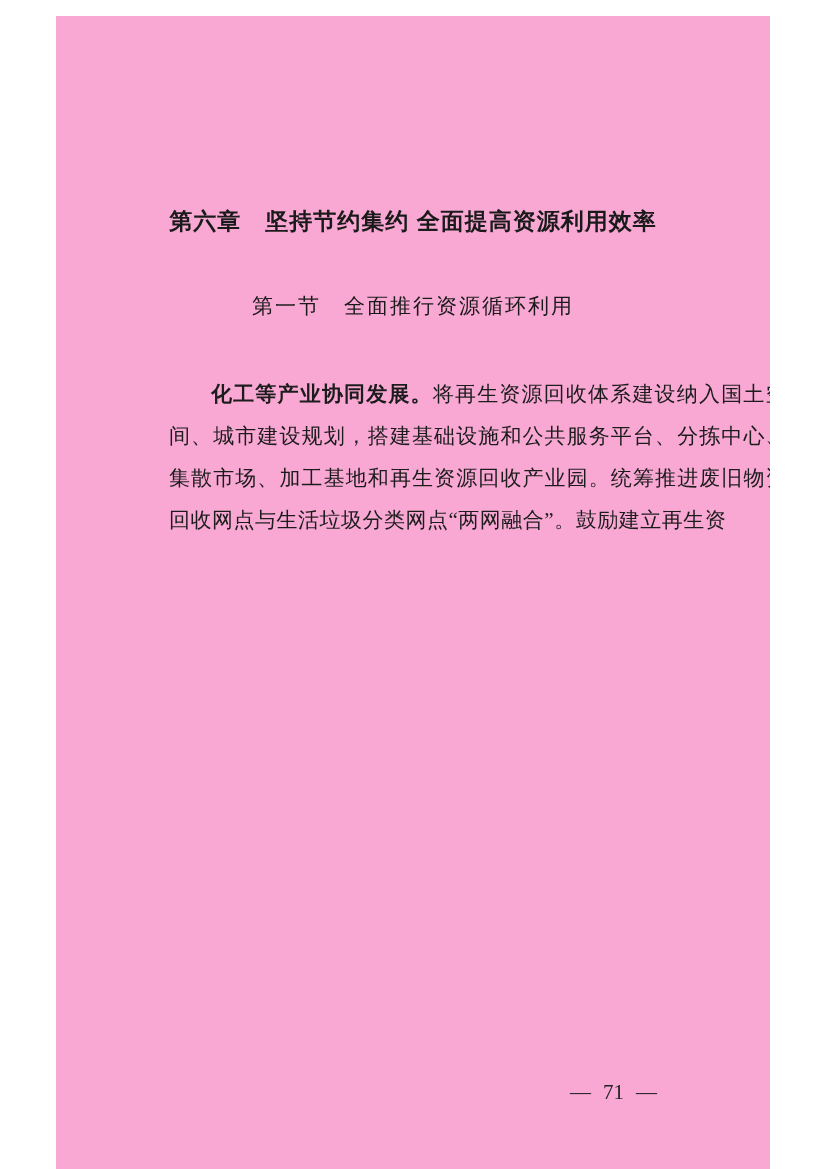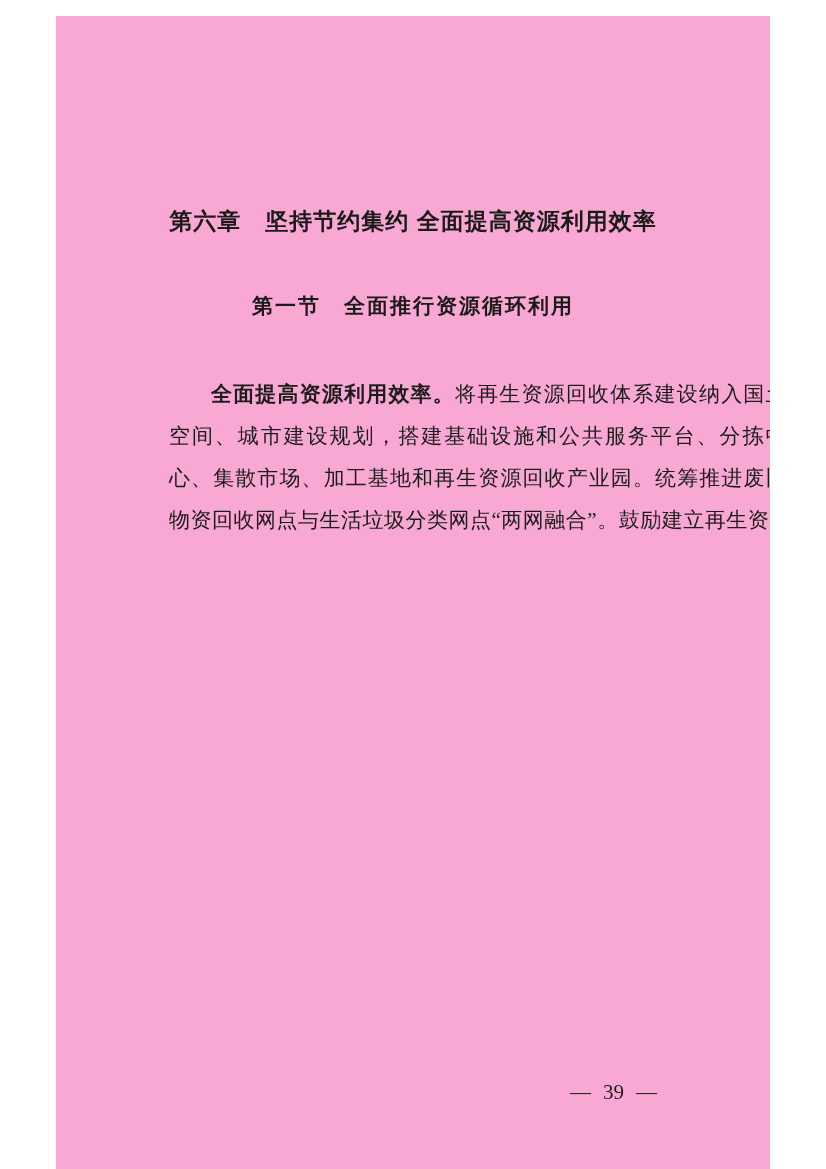--- a/index.html
+++ b/index.html
@@ -33,21 +33,21 @@
     color: #1a1a1a;
   }
   .section-title {
     position: absolute;
     top: 276px;
     left: 0;
     right: 0;
     margin: 0;
     text-align: center;
     font-family: "Liberation Serif", "DejaVu Serif", serif;
-    font-weight: 700;
+    font-weight: 400;
     font-size: 21px;
     line-height: 28px;
     letter-spacing: 2px;
     color: #1a1a1a;
   }
   .body-text {
     position: absolute;
     top: 357px;
     left: 113px;
     width: 618px;
@@ -80,21 +80,21 @@
 </style>
 </head>
 <body>
 
 <div class="page">
   <h1 class="chapter-title">第六章　坚持节约集约 全面提高资源利用效率</h1>
 
   <h2 class="section-title">第一节　全面推行资源循环利用</h2>
 
   <div class="body-text" id="paragraphs">
-      <p class="para"><span class="lead">全面提高资源利用效率。</span><span>将再生资源回收体系建设纳入国土空间、城市建设规划，搭建基础设施和公共服务平台、分拣中心、集散市场、加工基地和再生资源回收产业园。统筹推进废旧物资回收网点与生活垃圾分类网点“两网融合”。鼓励建立再生资</span></p>
+      <p class="para"><span class="lead">化工等产业协同发展。</span><span>将再生资源回收体系建设纳入国土空间、城市建设规划，搭建基础设施和公共服务平台、分拣中心、集散市场、加工基地和再生资源回收产业园。统筹推进废旧物资回收网点与生活垃圾分类网点“两网融合”。鼓励建立再生资</span></p>
     </div>
 
   <div class="footer">
     <span>—</span>
-    <span>39</span>
+    <span>71</span>
     <span>—</span>
   </div>
 </div>
 
 </body></html>

